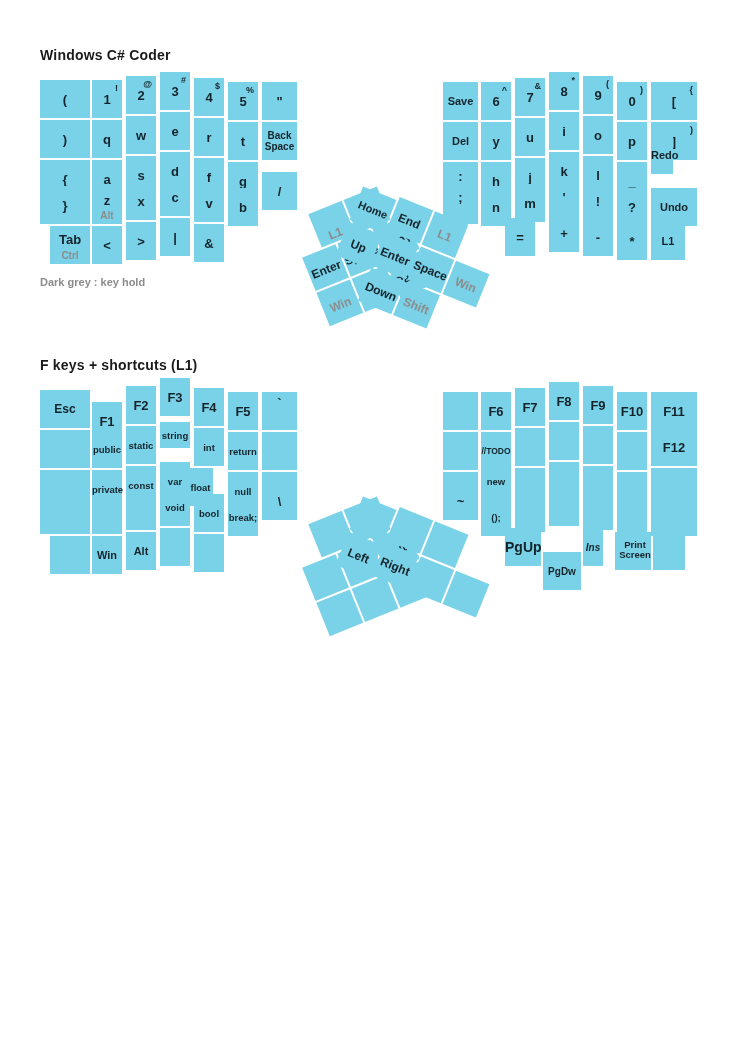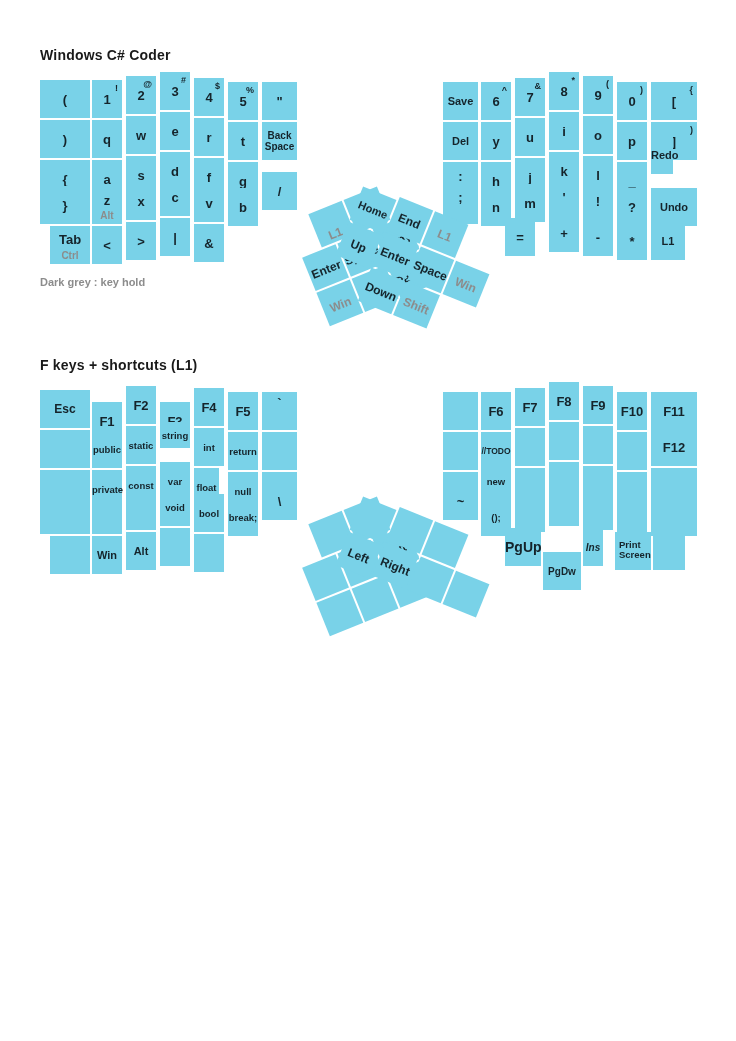--- a/index.html
+++ b/index.html
@@ -382,21 +382,21 @@
 
   <div class="key" style="left:40px;top:390px;width:50px;height:38px;">
     <span class="main mid" style="font-size:12px;">Esc</span>
   </div>
   <div class="key" style="left:92px;top:402px;width:30px;height:38px;">
     <span class="main mid">F1</span>
   </div>
   <div class="key" style="left:126px;top:386px;width:30px;height:38px;">
     <span class="main mid">F2</span>
   </div>
-  <div class="key" style="left:160px;top:402px;width:30px;height:38px;">
+  <div class="key" style="left:160px;top:378px;width:30px;height:38px;">
     <span class="main mid">F3</span>
   </div>
   <div class="key" style="left:194px;top:388px;width:30px;height:38px;">
     <span class="main mid">F4</span>
   </div>
   <div class="key" style="left:228px;top:392px;width:30px;height:38px;">
     <span class="main mid">F5</span>
   </div>
   <div class="key" style="left:262px;top:392px;width:35px;height:38px;">
     <span class="main" style="top:5px;">`</span>
@@ -429,21 +429,21 @@
   </div>
   <div class="key" style="left:92px;top:470px;width:30px;height:38px;">
     <span class="small">private</span>
   </div>
   <div class="key" style="left:126px;top:466px;width:30px;height:38px;">
     <span class="small">const</span>
   </div>
   <div class="key" style="left:160px;top:462px;width:30px;height:38px;">
     <span class="small">var</span>
   </div>
-  <div class="key" style="left:194px;top:468px;width:25px;height:38px;">
+  <div class="key" style="left:188px;top:468px;width:25px;height:38px;">
     <span class="small">float</span>
   </div>
   <div class="key" style="left:228px;top:472px;width:30px;height:38px;">
     <span class="small">null</span>
   </div>
   <div class="key" style="left:262px;top:472px;width:35px;height:38px;">
     <span class="small"></span>
   </div>
 
   <div class="key" style="left:40px;top:496px;width:50px;height:38px;">
@@ -607,21 +607,21 @@
   <div class="key" style="left:505px;top:528px;width:36px;height:38px;">
     <span class="small" style="font-size:14px;">PgUp</span>
   </div>
   <div class="key" style="left:543px;top:528px;width:38px;height:38px;margin-top:24px;">
     <span class="small" style="font-size:10px;">PgDw</span>
   </div>
   <div class="key" style="left:583px;top:528px;width:20px;height:38px;font-style:italic;">
     <span class="small" style="font-size:10px;">Ins</span>
   </div>
   <div class="key" style="left:615px;top:532px;width:36px;height:38px;">
-    <span class="two" style="top:8px;font-size:9.5px;text-align:left;left:4px;">Print Screen</span>
+    <span class="two" style="top:8px;font-size:9.5px;text-align:center;left:4px;">Print Screen</span>
   </div>
   <div class="key" style="left:653px;top:532px;width:32px;height:38px;">
     <span class="small"></span>
   </div>
 
   <div style="position:absolute;left:418px;top:510px;">
     <div class="rotR" style="position:absolute;left:0;top:0;">
       <div class="thumb" style="left:-18px;top:4px;width:36px;height:36px;">
         <span class="lbl" style="top:13px;"></span>
       </div>

